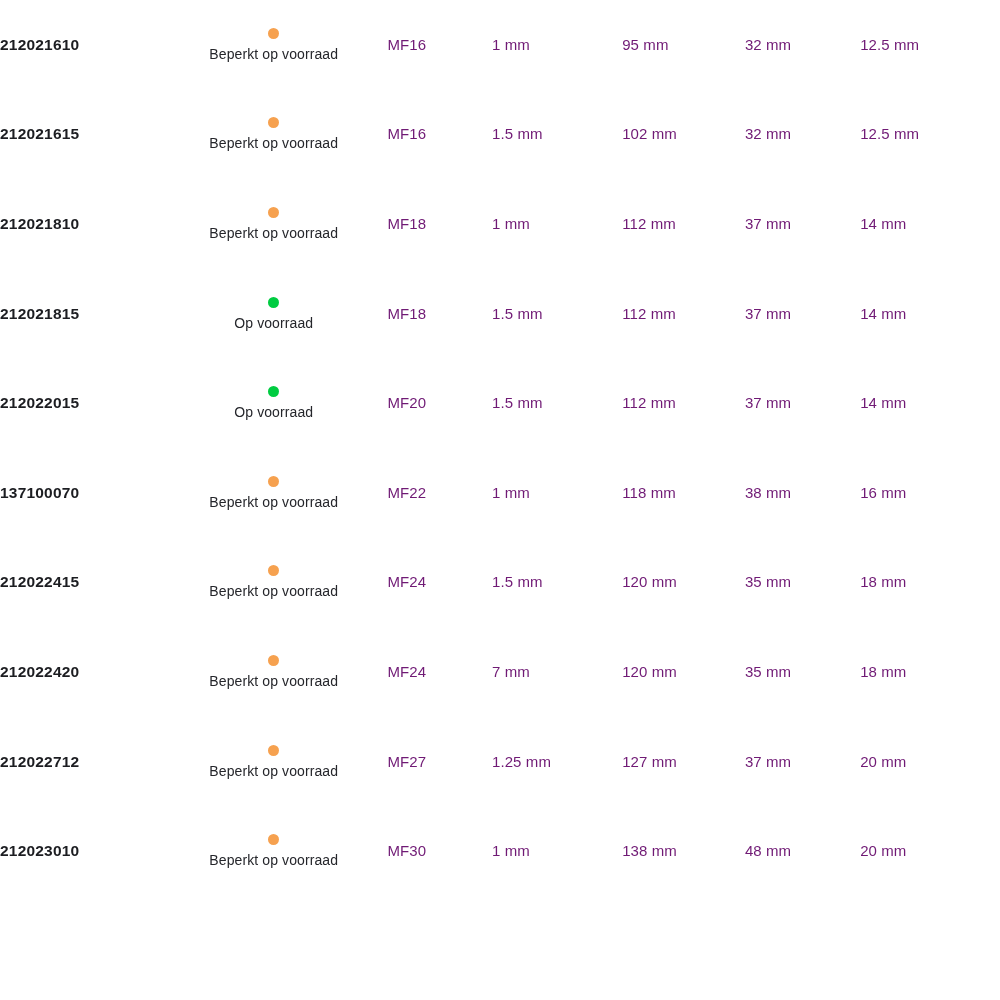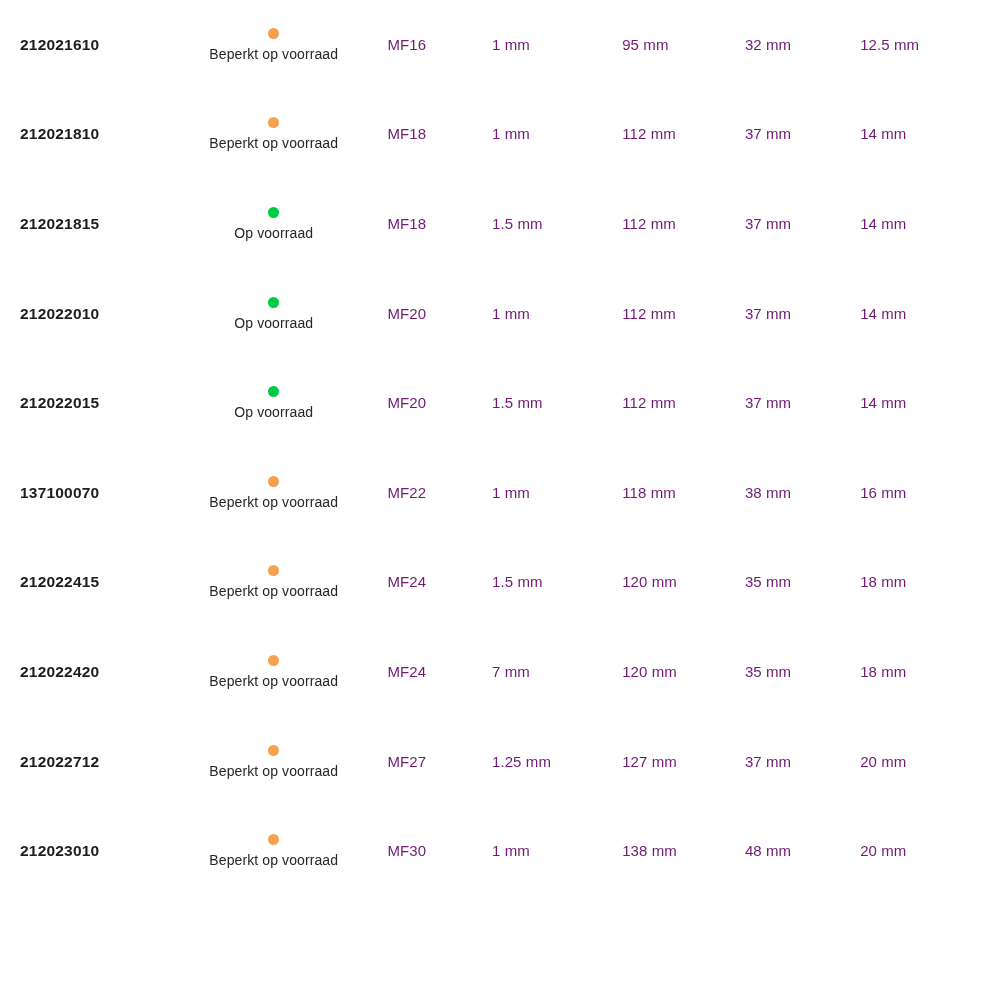--- a/index.html
+++ b/index.html
@@ -42,21 +42,20 @@
   .col-pitch    { width: 122px; margin-top: 36px; }
   .col-length   { width: 115px; }
   .col-width    { width: 108px; margin-top: 46px; }
   .col-height   { width: 131px; }
 
   .article-number {
     font-size: 15.5px;
     font-weight: 700;
     letter-spacing: 0.2px;
     color: #1c1d21;
-    padding-left: 20px;
   }
 
   .status-cell {
     display: flex;
     align-items: center;
     gap: 7px;
     flex-direction: column;
   }
 
   .status-dot {
@@ -94,20 +93,34 @@
             <span class="status-label">Beperkt op voorraad</span>
           </div>
         </td>
         <td class="col-thread"><span class="spec-value">MF16</span></td>
         <td class="col-pitch"><span class="spec-value">1 mm</span></td>
         <td class="col-length"><span class="spec-value">95 mm</span></td>
         <td class="col-width"><span class="spec-value">32 mm</span></td>
         <td class="col-height"><span class="spec-value">12.5 mm</span></td>
       </tr>
       <tr>
+        <td class="col-article"><span class="article-number">212021615</span></td>
+        <td class="col-status">
+          <div class="status-cell">
+            <span class="status-dot" style="background-color: rgb(246, 161, 79);"></span>
+            <span class="status-label">Beperkt op voorraad</span>
+          </div>
+        </td>
+        <td class="col-thread"><span class="spec-value">MF16</span></td>
+        <td class="col-pitch"><span class="spec-value">1.5 mm</span></td>
+        <td class="col-length"><span class="spec-value">102 mm</span></td>
+        <td class="col-width"><span class="spec-value">32 mm</span></td>
+        <td class="col-height"><span class="spec-value">12.5 mm</span></td>
+      </tr>
+      <tr>
         <td class="col-article"><span class="article-number">212021810</span></td>
         <td class="col-status">
           <div class="status-cell">
             <span class="status-dot" style="background-color: rgb(246, 161, 79);"></span>
             <span class="status-label">Beperkt op voorraad</span>
           </div>
         </td>
         <td class="col-thread"><span class="spec-value">MF18</span></td>
         <td class="col-pitch"><span class="spec-value">1 mm</span></td>
         <td class="col-length"><span class="spec-value">112 mm</span></td>
@@ -117,34 +130,20 @@
       <tr>
         <td class="col-article"><span class="article-number">212021815</span></td>
         <td class="col-status">
           <div class="status-cell">
             <span class="status-dot" style="background-color: rgb(0, 204, 65);"></span>
             <span class="status-label">Op voorraad</span>
           </div>
         </td>
         <td class="col-thread"><span class="spec-value">MF18</span></td>
         <td class="col-pitch"><span class="spec-value">1.5 mm</span></td>
-        <td class="col-length"><span class="spec-value">112 mm</span></td>
-        <td class="col-width"><span class="spec-value">37 mm</span></td>
-        <td class="col-height"><span class="spec-value">14 mm</span></td>
-      </tr>
-      <tr>
-        <td class="col-article"><span class="article-number">212022010</span></td>
-        <td class="col-status">
-          <div class="status-cell">
-            <span class="status-dot" style="background-color: rgb(0, 204, 65);"></span>
-            <span class="status-label">Op voorraad</span>
-          </div>
-        </td>
-        <td class="col-thread"><span class="spec-value">MF20</span></td>
-        <td class="col-pitch"><span class="spec-value">1 mm</span></td>
         <td class="col-length"><span class="spec-value">112 mm</span></td>
         <td class="col-width"><span class="spec-value">37 mm</span></td>
         <td class="col-height"><span class="spec-value">14 mm</span></td>
       </tr>
       <tr>
         <td class="col-article"><span class="article-number">212022015</span></td>
         <td class="col-status">
           <div class="status-cell">
             <span class="status-dot" style="background-color: rgb(0, 204, 65);"></span>
             <span class="status-label">Op voorraad</span>

